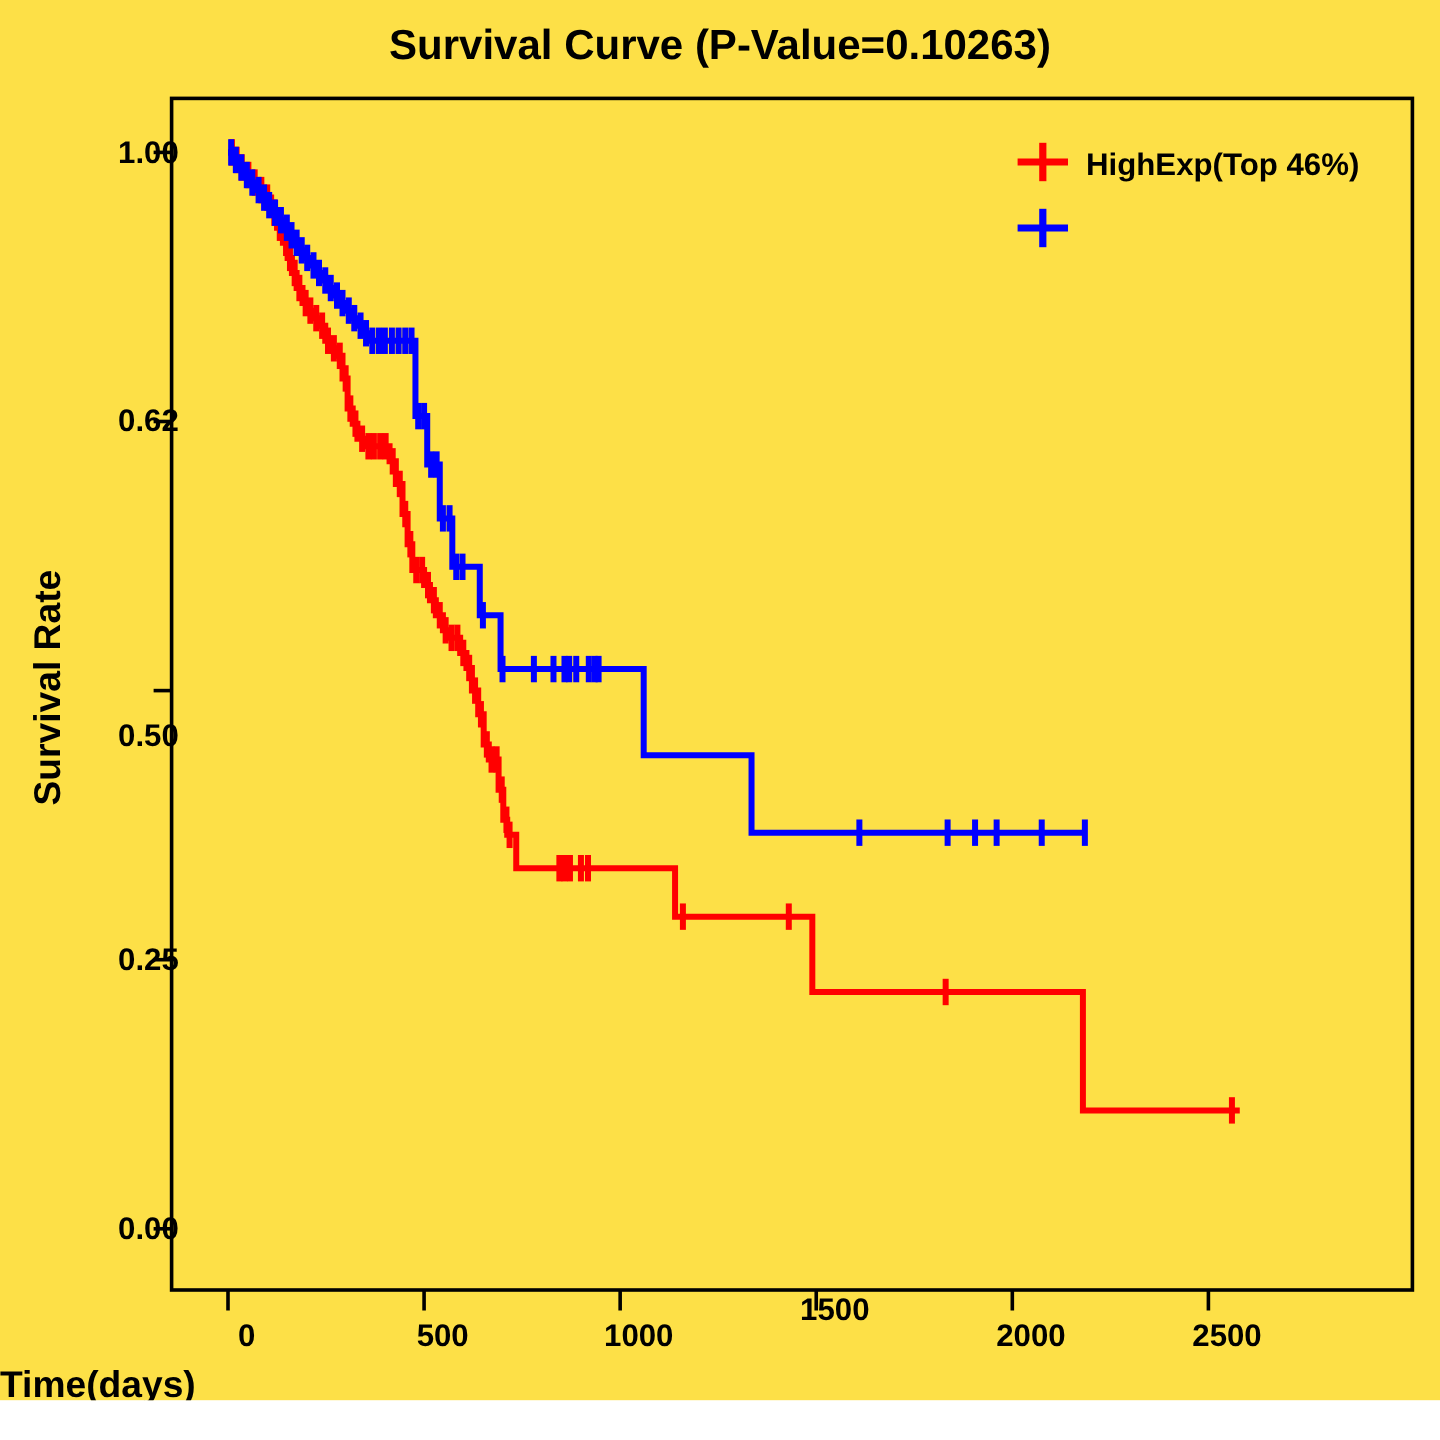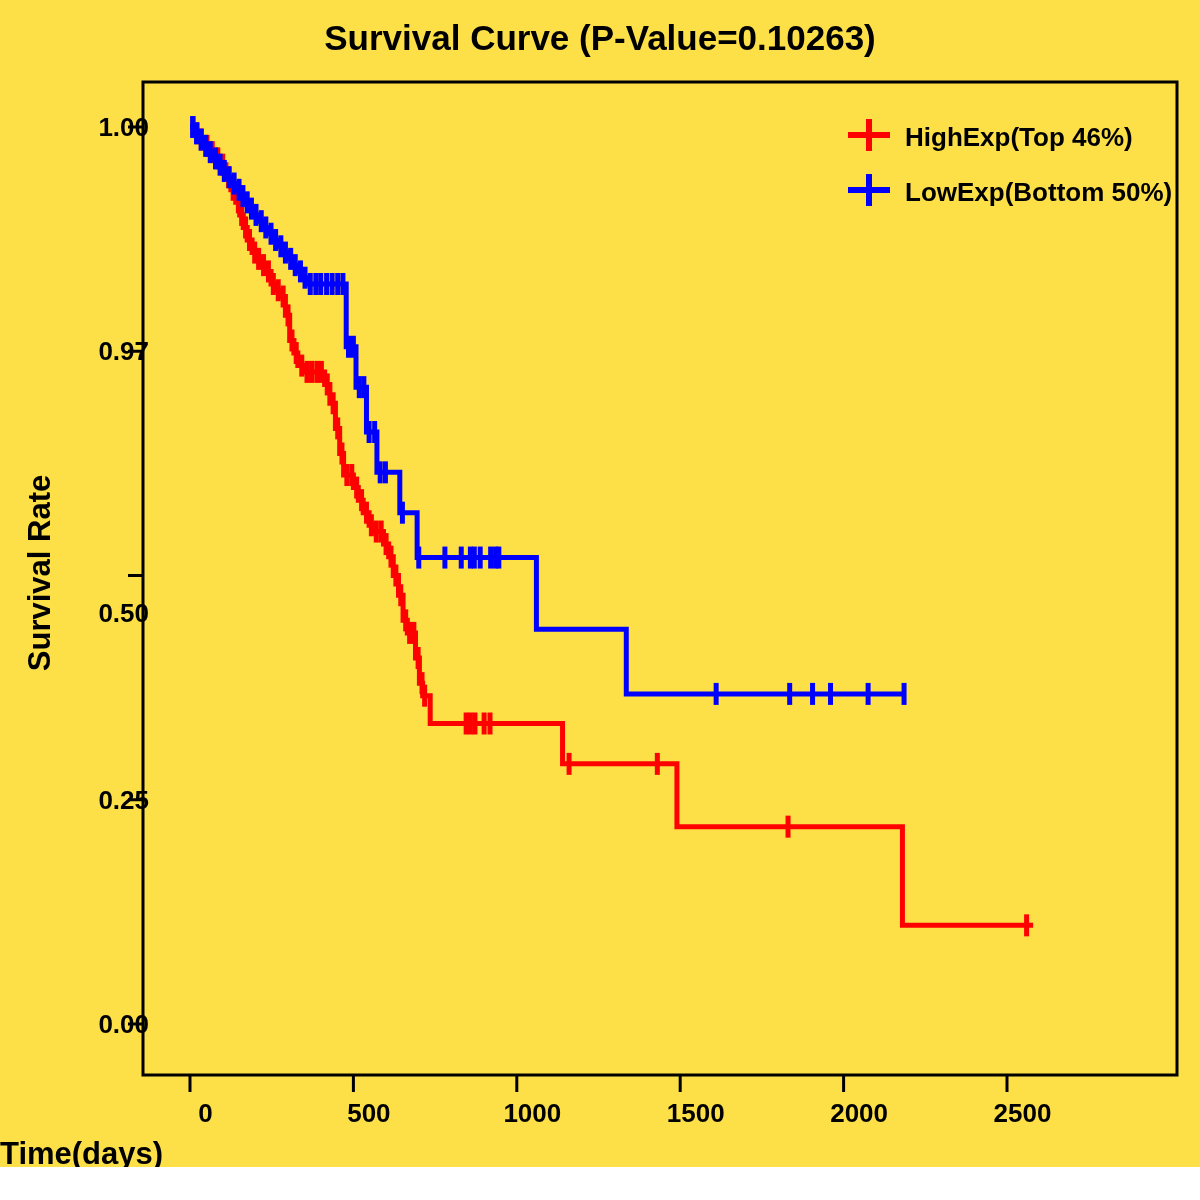--- a/index.html
+++ b/index.html
@@ -226,31 +226,30 @@
         <line x1="869" y1="119" x2="869" y2="151" stroke="#FF0000" stroke-width="6"></line>
         <line x1="848" y1="190" x2="890" y2="190" stroke="#0000FF" stroke-width="6"></line>
         <line x1="869" y1="174" x2="869" y2="206" stroke="#0000FF" stroke-width="6"></line>
       </g>
   </svg>
 
   <div id="tick-labels">
       <div class="tick-label ytick-label" style="left: 0px; top: 1024px; width: 118px;">0.00</div>
       <div class="tick-label ytick-label" style="left: 0px; top: 799.75px; width: 118px;">0.25</div>
       <div class="tick-label ytick-label" style="left: 0px; top: 575.5px; width: 118px; margin-top: 37px;">0.50</div>
-      <div class="tick-label ytick-label" style="left: 0px; top: 351.25px; width: 118px;">0.97</div>
+      <div class="tick-label ytick-label" style="left: 0px; top: 351.25px; width: 118px;">0.62</div>
       <div class="tick-label ytick-label" style="left: 0px; top: 127px; width: 118px;">1.00</div>
       <div class="tick-label xtick-label" style="left: 190px; top: 1098px;">0</div>
       <div class="tick-label xtick-label" style="left: 353.4px; top: 1098px;">500</div>
       <div class="tick-label xtick-label" style="left: 516.8px; top: 1098px;">1000</div>
-      <div class="tick-label xtick-label" style="left: 680.2px; top: 1098px;">1500</div>
+      <div class="tick-label xtick-label" style="left: 680.2px; top: 1076px;">1500</div>
       <div class="tick-label xtick-label" style="left: 843.6px; top: 1098px;">2000</div>
       <div class="tick-label xtick-label" style="left: 1007px; top: 1098px;">2500</div>
     </div>
 
   <div class="axis-title" id="x-axis-title">Time(days)</div>
 
   <div class="axis-title" id="y-axis-title">Survival Rate</div>
 
   <div class="legend-label" id="legend-label-0" style="left:905px; top:122px;">HighExp(Top 46%)</div>
 
-  <div class="legend-label" id="legend-label-1" style="left:905px; top:177px;">LowExp(Bottom 50%)</div>
 
 </div>
 
 </body></html>

